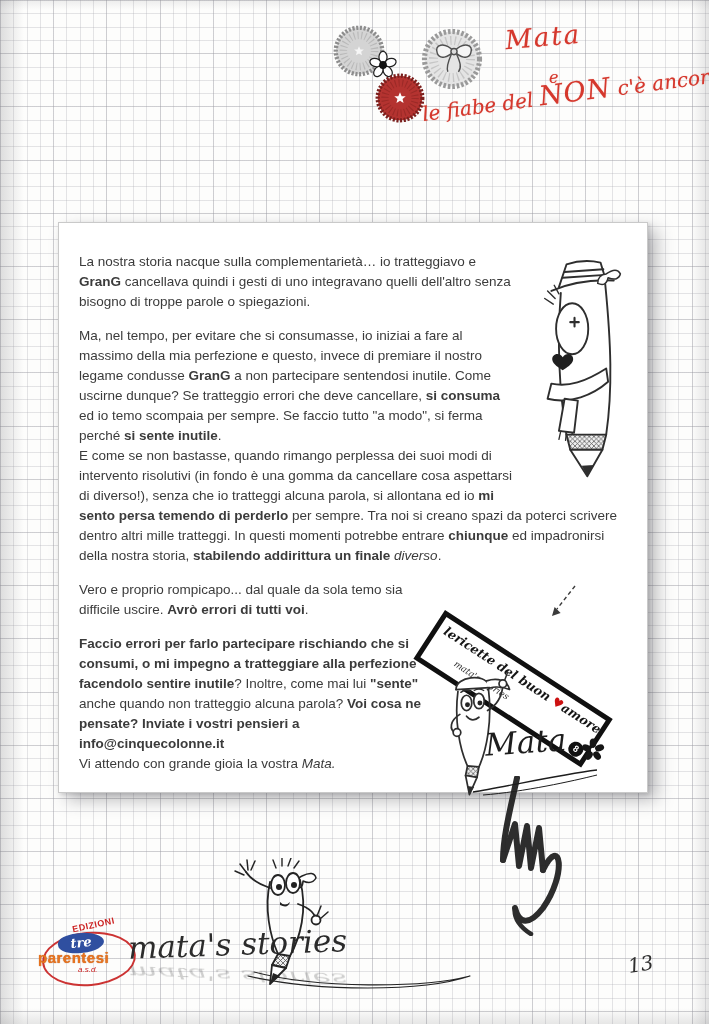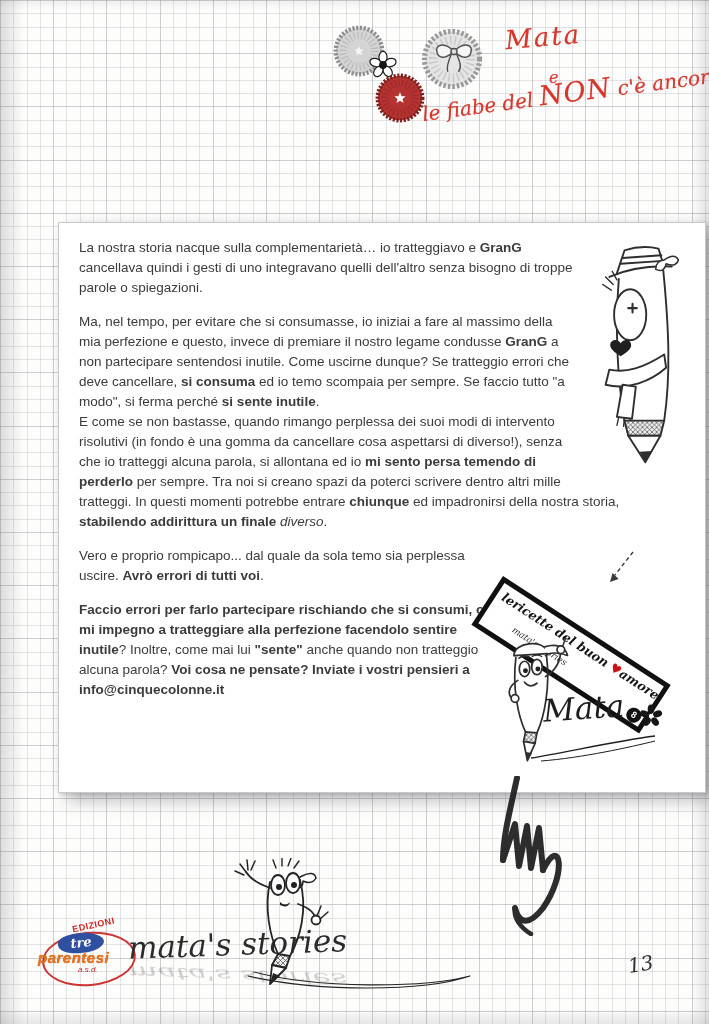--- a/index.html
+++ b/index.html
@@ -20,24 +20,24 @@
   .abs{position:absolute;}
   
   .title-script{font-family:"DejaVu Serif",serif;font-style:italic;color:#d5382d;
     text-shadow:0 0 1px rgba(213,56,45,.45);white-space:nowrap;}
   #title1{left:505px;top:22px;font-size:26px;transform:rotate(-5deg);letter-spacing:2px;}
   #title2{left:549px;top:68px;font-size:16px;}
   #title3{left:424px;top:96px;font-size:20px;transform:rotate(-7.5deg);transform-origin:left bottom;}
   #title3 .non{font-size:27px;letter-spacing:1px;}
   
   #panel{
-    left:58px;top:222px;width:648px;height:571px;background:#fff;
+    left:58px;top:222px;width:590px;height:571px;background:#fff;
     border:1px solid #c9c9c9;box-sizing:border-box;
     box-shadow:9px 7px 16px rgba(60,60,70,.35), 2px 2px 4px rgba(60,60,70,.18);
-    padding:15px 20px;color:#3b3b3b;font-size:13.5px;line-height:20px;
+    padding:29px 20px;color:#3b3b3b;font-size:13.5px;line-height:20px;
   }
   p.story{margin:0 0 14px 0;}
   p.story.tight{margin-top:-14px;}
   #story-part2 p.story:first-child{margin-top:14px;}
   .run-b{font-weight:bold;}
   .run-bi{font-weight:normal;font-style:italic;}
   .float-pencil{float:right;width:104px;height:236px;margin:0 0 6px 6px;}
   .float-sign{float:right;width:192px;height:228px;margin:2px 0 0 8px;position:relative;}
   
   .sign{
@@ -64,21 +64,21 @@
   #logo{left:42px;top:918px;width:96px;height:72px;}
   #logo .oval{position:absolute;left:0px;top:14px;width:90px;height:50px;border:2px solid #cc3333;
     border-radius:50%;transform:rotate(-5deg);}
   #logo .edizioni{position:absolute;left:30px;top:2px;color:#cc2222;font-size:9px;font-weight:bold;
     transform:rotate(-12deg);letter-spacing:.5px;}
   #logo .blue{position:absolute;left:16px;top:15px;width:46px;height:20px;background:#2f4fa0;
     border-radius:45% 55% 50% 50%;transform:rotate(-6deg);text-align:center;}
   #logo .tre{font-family:"DejaVu Serif",serif;font-style:italic;font-weight:bold;color:#fff;
     font-size:13px;line-height:19px;}
   #logo .parentesi{position:absolute;left:-4px;top:31px;color:#e8731f;font-size:15px;font-weight:bold;
-    letter-spacing:.5px;text-shadow:0 0 1px #a44d0e;font-style:italic;}
+    letter-spacing:.5px;text-shadow:0 0 1px #a44d0e;}
   #logo .asd{position:absolute;left:36px;top:47px;color:#cc2222;font-size:8px;font-style:italic;
     font-weight:normal;}
   .script-title{font-family:"DejaVu Serif",serif;font-style:italic;font-size:31px;color:#2b2b2b;
     white-space:nowrap;}
   #script-title-main{left:128px;top:926px;transform:rotate(-2deg);}
   #script-title-refl{left:128px;top:958px;transform:rotate(2deg) scaleY(-.55);opacity:.22;
     filter:blur(.4px);}
   #page-number{left:628px;top:952px;font-family:"DejaVu Serif",serif;font-style:italic;
     font-size:20px;color:#2e2e2e;transform:rotate(-9deg);}
 </style>
@@ -230,22 +230,23 @@
         <span class="swoosh">
           <svg width="130" height="30" viewBox="0 0 130 30">
             <path d="M2 26 C34 21 86 9 126 4" stroke="#1d1d1d" stroke-width="1.3" fill="none"></path>
             <path d="M12 29 C52 26 102 15 126 9" stroke="#1d1d1d" stroke-width="1" fill="none"></path>
           </svg>
         </span>
       </div>
     </div>
 
     <div id="story-part2">
-        <p class="story"><span>Vero e proprio rompicapo... dal quale da sola temo sia perplessa uscire. </span><span class="run-b">Avrò errori di tutti voi</span><span>.</span></p>
+        <p class="story"><span>Vero e proprio rompicapo... dal quale da sola temo sia difficile uscire. </span><span class="run-b">Avrò errori di tutti voi</span><span>.</span></p>
         <p class="story"><span class="run-b">Faccio errori per farlo partecipare rischiando che si consumi, o mi impegno a tratteggiare alla perfezione facendolo sentire inutile</span><span>? Inoltre, come mai lui </span><span class="run-b">"sente"</span><span> anche quando non tratteggio alcuna parola? </span><span class="run-b">Voi cosa ne pensate? Inviate i vostri pensieri a </span><span class="run-b">info@cinquecolonne.it</span></p>
+        <p class="story tight"><span>Vi attendo con grande gioia la vostra </span><span class="run-bi">Mata.</span></p>
       </div>
   </div>
 
   <div class="abs" style="left:455px;top:776px;width:118px;height:166px">
     <svg viewBox="0 0 110 160" width="110" height="160">
       <g stroke="#1c1c1c" stroke-width="6" fill="none" stroke-linecap="round" stroke-linejoin="round" opacity=".92">
         <path d="M62 2 C56 30 48 60 48 84"></path>
         <path d="M48 84 L60 48 L64 90 L72 50 L76 92 L84 52 L88 94"></path>
         <path d="M88 94 C106 58 112 98 88 132 C74 150 64 148 60 132"></path>
         <path d="M60 132 C58 142 66 152 76 158" stroke-width="4.5"></path>

